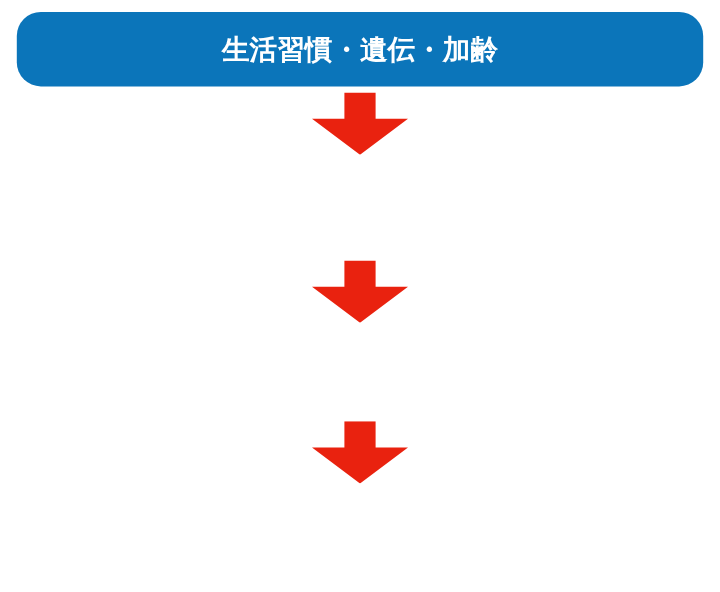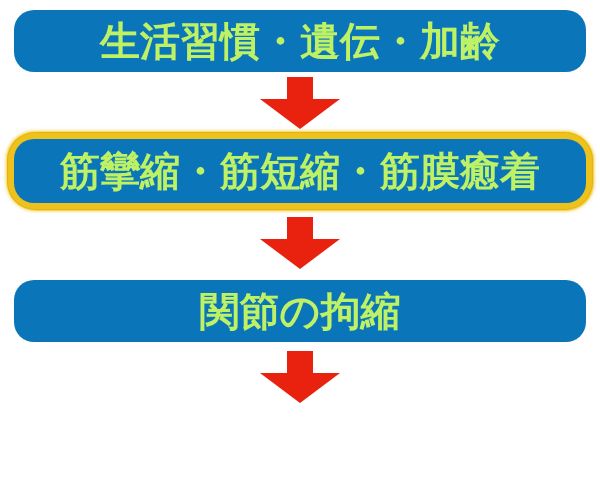--- a/index.html
+++ b/index.html
@@ -16,23 +16,23 @@
     left: 14px;
     width: 572px;
     height: 62px;
     background: #0b75ba;
     border-radius: 20px;
     display: flex;
     align-items: center;
     justify-content: center;
   }
   .step-label {
-    color: #bef264;
+    color: #ffffff;
     font-weight: bold;
-    font-size: 40px;
+    font-size: 23px;
     letter-spacing: 0px;
     line-height: 1;
     white-space: nowrap;
   }
   .hl-wrap {
     position: absolute;
     left: 8px;
     top: 133px;
     width: 584px;
     box-sizing: border-box;
@@ -77,32 +77,24 @@
 <div class="canvas">
 
   <div class="step-box box-1">
     <span class="step-label">生活習慣・遺伝・加齢</span>
   </div>
 
   <svg class="arrow arrow-1" viewBox="0 0 80 52" aria-hidden="true">
     <polygon points="27,0 53,0 53,22 80,22 40,52 0,22 27,22" fill="#e9220f"></polygon>
   </svg>
 
-  <div class="hl-wrap">
-    <div class="hl-box">
-      <span class="step-label">筋攣縮・筋短縮・筋膜癒着</span>
-    </div>
-  </div>
 
   <svg class="arrow arrow-2" viewBox="0 0 80 52" aria-hidden="true">
     <polygon points="27,0 53,0 53,22 80,22 40,52 0,22 27,22" fill="#e9220f"></polygon>
   </svg>
 
-  <div class="step-box box-3">
-    <span class="step-label">関節の拘縮</span>
-  </div>
 
   <svg class="arrow arrow-3" viewBox="0 0 80 52" aria-hidden="true">
     <polygon points="27,0 53,0 53,22 80,22 40,52 0,22 27,22" fill="#e9220f"></polygon>
   </svg>
 
 
 </div>
 
 </body></html>

